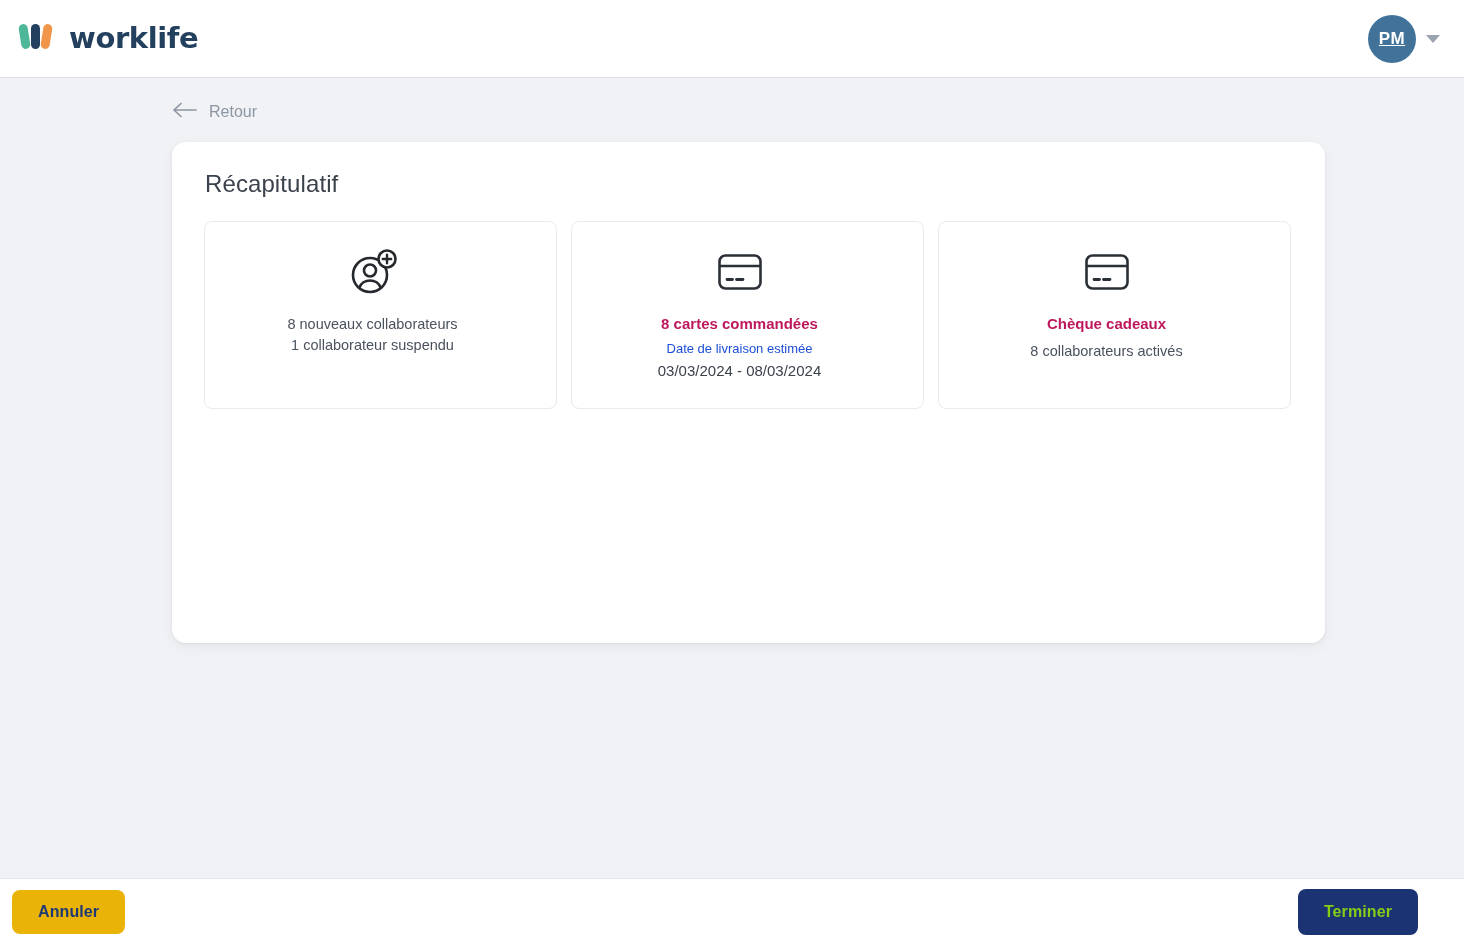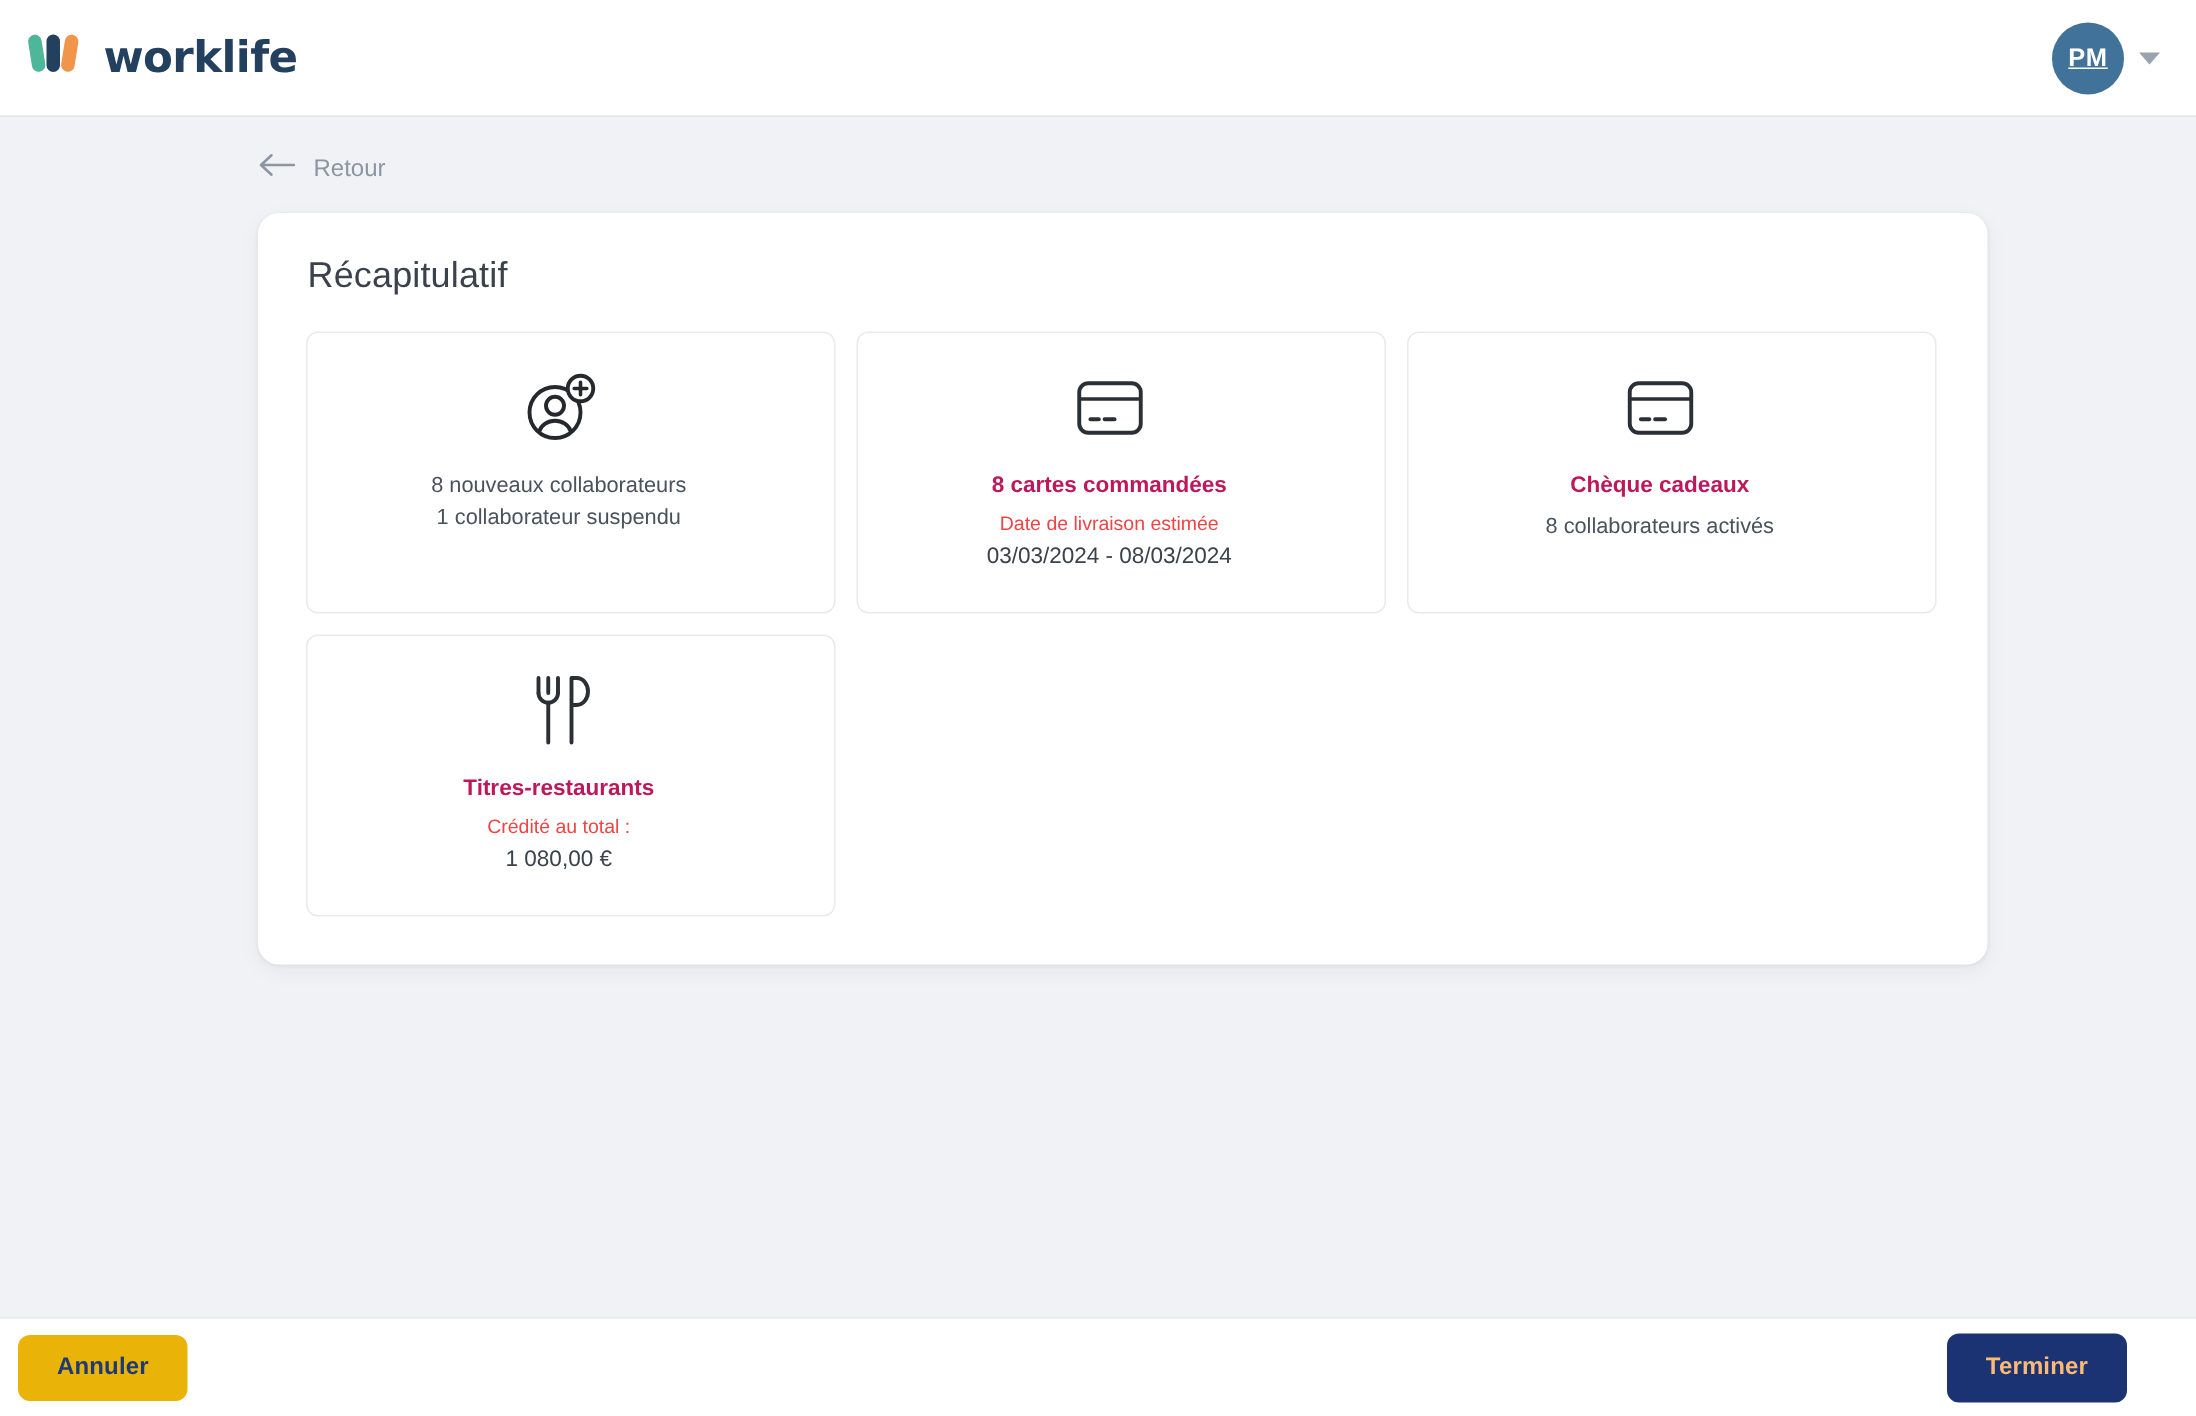--- a/index.html
+++ b/index.html
@@ -151,21 +151,21 @@
     line-height: 1.35;
   }
   .card-line {
     font-size: 14.5px;
     color: #4a525e;
     text-align: center;
     line-height: 1.42;
   }
   .card-sub {
     font-size: 13px;
-    color: #ef4444;
+    color: #1d4ed8;
     text-align: center;
     margin-top: 7px;
     line-height: 1.3;
   }
   .card-value {
     font-size: 15px;
     color: #3b424c;
     text-align: center;
     margin-top: 3px;
     line-height: 1.35;
@@ -194,21 +194,21 @@
     cursor: pointer;
     letter-spacing: 0.1px;
   }
   .btn-cancel {
     background: #eab308;
     color: #1e3a74;
     padding: 13px 26px;
   }
   .btn-submit {
     background: #1c3373;
-    color: #fdba74;
+    color: #84cc16;
     padding: 14px 26px;
     margin-right: 34px;
   }
 </style>
 </head>
 <body>
 
 <div class="header">
 
   <div class="brand">
@@ -276,33 +276,20 @@
           <svg width="46" height="40" viewBox="0 0 46 40" aria-hidden="true">
             <rect x="2.5" y="3.5" width="41" height="33" rx="6" fill="none" stroke="#2b3036" stroke-width="2.6"></rect>
             <path d="M2.5 14 H43.5" stroke="#2b3036" stroke-width="2.4"></path>
             <path d="M10 27.5 H15.5 M19.5 27.5 H26" stroke="#2b3036" stroke-width="2.8" stroke-linecap="round"></path>
           </svg>
         </div>
         <div class="card-heading">Chèque cadeaux</div>
         <div class="card-line" style="margin-top:7px">8 collaborateurs activés</div>
       </div>
 
-      <div class="card">
-        <div class="card-icon">
-          <svg width="44" height="50" viewBox="0 0 44 50" aria-hidden="true">
-            <path d="M8 3 V13 M14.5 3 V13 M21 3 V13" stroke="#2b3036" stroke-width="2.6" stroke-linecap="round"></path>
-            <path d="M8 13 a6.5 6.5 0 0 0 13 0" fill="none" stroke="#2b3036" stroke-width="2.6" stroke-linecap="round"></path>
-            <path d="M14.5 19.5 V46" stroke="#2b3036" stroke-width="2.6" stroke-linecap="round"></path>
-            <path d="M30 46 V3 h3.5 a7.5 9 0 0 1 0 18 H30" fill="none" stroke="#2b3036" stroke-width="2.6" stroke-linecap="round" stroke-linejoin="round"></path>
-          </svg>
-        </div>
-        <div class="card-heading">Titres-restaurants</div>
-        <div class="card-sub">Crédité au total :</div>
-        <div class="card-value">1 080,00 €</div>
-      </div>
 
     </div>
   </div>
 </div>
 
 <div class="footer">
   <button class="btn btn-cancel">Annuler</button>
   <button class="btn btn-submit">Terminer</button>
 </div>
 

